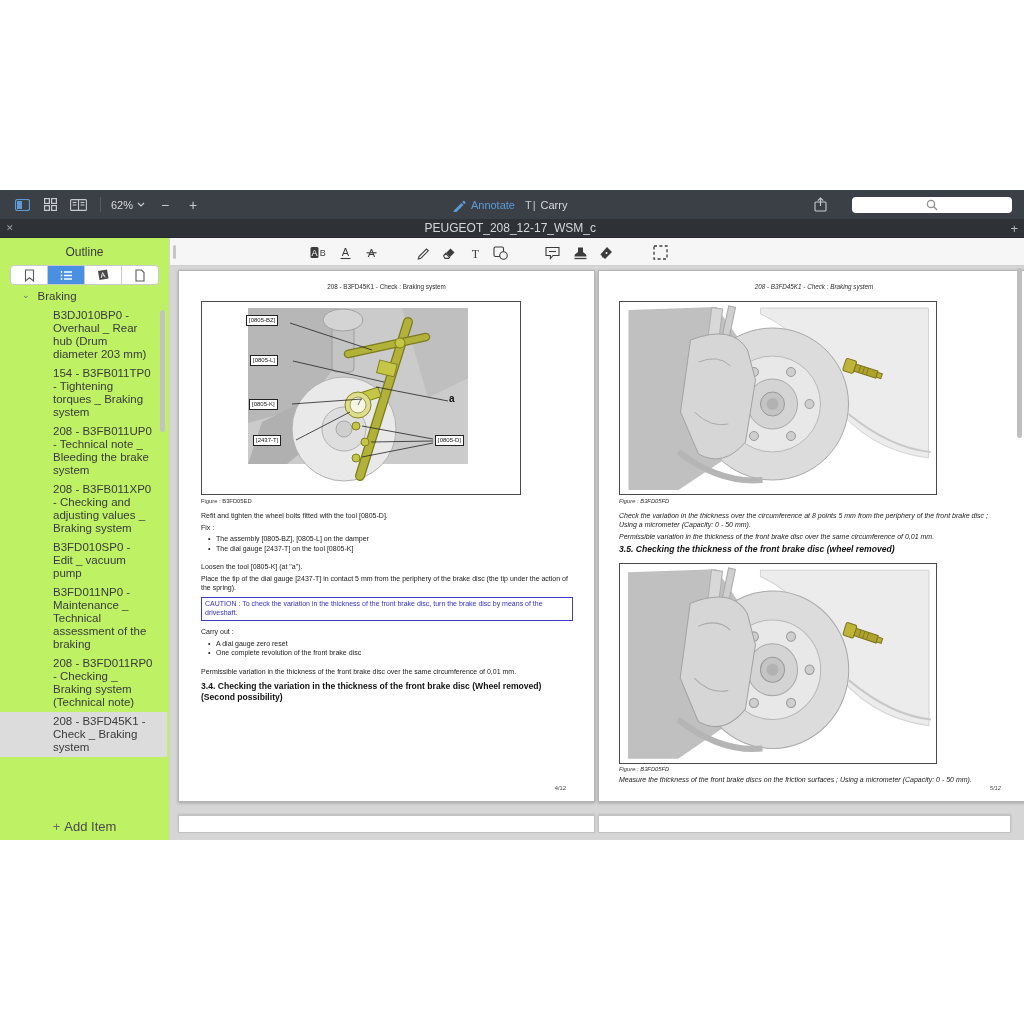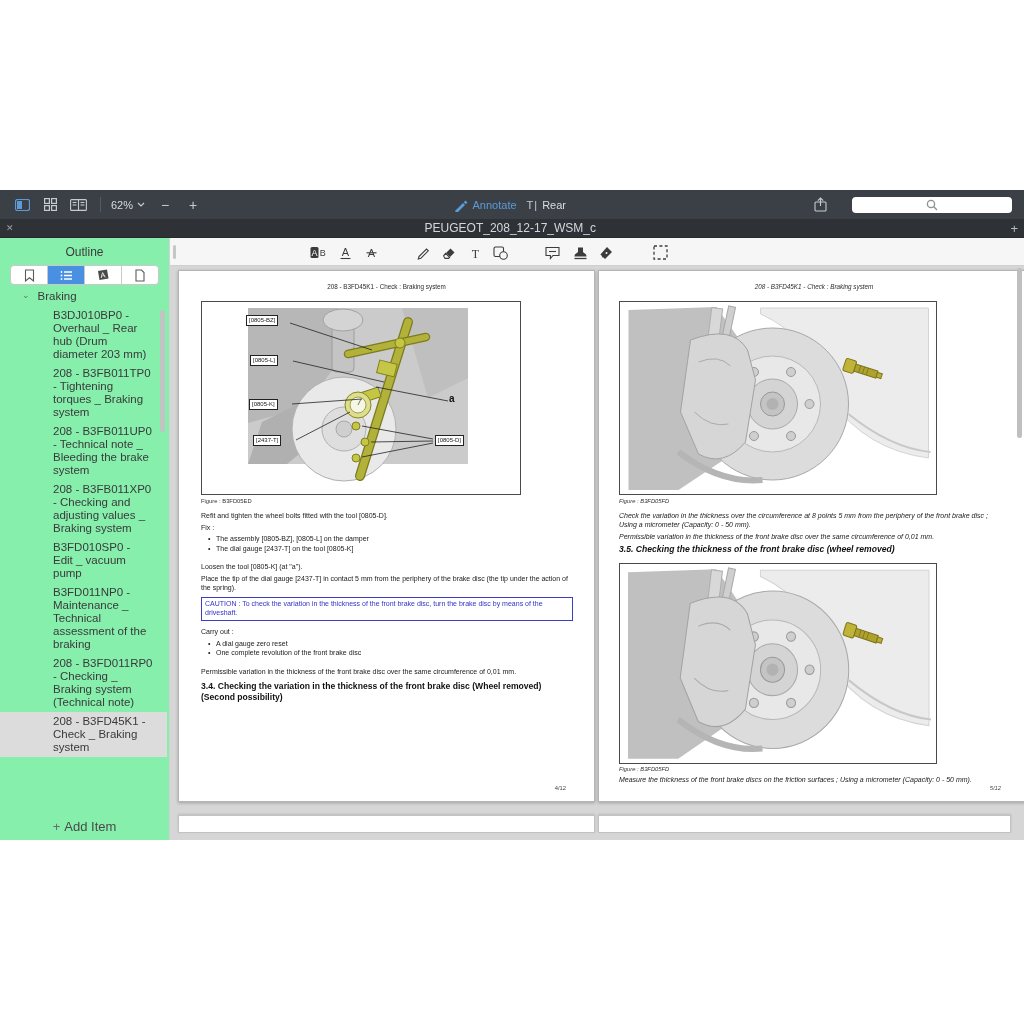--- a/index.html
+++ b/index.html
@@ -22,21 +22,21 @@
   
   .tabbar{height:19px;background:#2e3237;position:relative;display:flex;align-items:center;border-bottom:1px solid #26292d;box-sizing:border-box;}
   .tab-close{position:absolute;left:6px;color:#9aa0a6;font-size:9px;line-height:9px;}
   .tab-title{position:absolute;left:50%;transform:translateX(-51%);color:#d4d7da;font-size:12px;white-space:nowrap;}
   .tab-add{position:absolute;right:6px;color:#b7bcc1;font-size:13px;line-height:13px;}
 
   
   .content{position:absolute;top:48px;left:0;right:0;bottom:0;display:flex;}
 
   
-  .sidebar{width:170px;background:#86efac;border-right:1px solid #d2d2d2;position:relative;box-sizing:border-box;flex:none;}
+  .sidebar{width:170px;background:#bef264;border-right:1px solid #d2d2d2;position:relative;box-sizing:border-box;flex:none;}
   .sb-title{text-align:center;font-size:12px;color:#3c3c3c;padding-top:7px;}
   .seg-control{display:flex;margin:6px 10px 0 10px;border:1px solid #c9c9c9;border-radius:4px;overflow:hidden;height:18px;background:#fff;}
   .seg{flex:1;display:flex;align-items:center;justify-content:center;border-right:1px solid #c9c9c9;}
   .seg:last-child{border-right:none;}
   .seg.selected{background:#4a90e2;}
   .outline-list{position:absolute;top:50px;left:0;right:0;bottom:36px;overflow:hidden;font-size:11.5px;color:#3a3a3a;}
   .root-row{display:flex;align-items:center;padding:2px 0 4px 22px;gap:8px;}
   .root-chevron{color:#6e6e6e;font-size:9px;transform:translateY(-1px);}
   .ol-item{padding:3px 14px 3px 53px;line-height:13px;width:100px;}
   .ol-item.selected{background:#dcdcdc;width:107px;padding-right:7px;}
@@ -127,21 +127,21 @@
     <div class="center-group">
       <div class="annotate-btn">
         <svg width="14" height="14">
             <path d="M2 12.5 L9.5 5 l2 2 L4 14.5 l-2.6.6 z" fill="#5b9bd8"></path>
             <path d="M10.3 4.2 l1.6-1.6 2 2 -1.6 1.6 z" fill="#5b9bd8"></path>
           </svg>
         <span>Annotate</span>
       </div>
       <div class="edit-btn">
         <span class="edit-glyph">T|</span>
-        <span>Rear</span>
+        <span>Carry</span>
       </div>
     </div>
 
     <div class="right-group">
       <div class="tb-btn">
         <svg width="13" height="15" fill="none" stroke="#c7cbd0" stroke-width="1.1">
             <rect x="1" y="5" width="11" height="9" rx="1"></rect>
             <line x1="6.5" y1="9" x2="6.5" y2="1.2"></line>
             <polyline points="3.8,3.6 6.5,1 9.2,3.6"></polyline>
           </svg>
@@ -193,21 +193,21 @@
             </svg>
         </div>
       </div>
 
       <div class="outline-list">
         <div class="root-row">
           <span class="root-chevron">⌄</span>
           <span>Braking</span>
         </div>
         <div class="ol-item">B3DJ010BP0 - Overhaul _ Rear hub (Drum diameter 203 mm)</div>
-        <div class="ol-item">208 - B3FB011TP0 - Tightening torques _ Braking system</div>
+        <div class="ol-item">154 - B3FB011TP0 - Tightening torques _ Braking system</div>
         <div class="ol-item">208 - B3FB011UP0 - Technical note _ Bleeding the brake system</div>
         <div class="ol-item">208 - B3FB011XP0 - Checking and adjusting values _ Braking system</div>
         <div class="ol-item">B3FD010SP0 - Edit _ vacuum pump</div>
         <div class="ol-item">B3FD011NP0 - Maintenance _ Technical assessment of the braking</div>
         <div class="ol-item">208 - B3FD011RP0 - Checking _ Braking system (Technical note)</div>
         <div class="ol-item selected">208 - B3FD45K1 - Check _ Braking system</div>
 
       </div>
       <div class="sb-scroll"></div>
       <div class="add-item">

